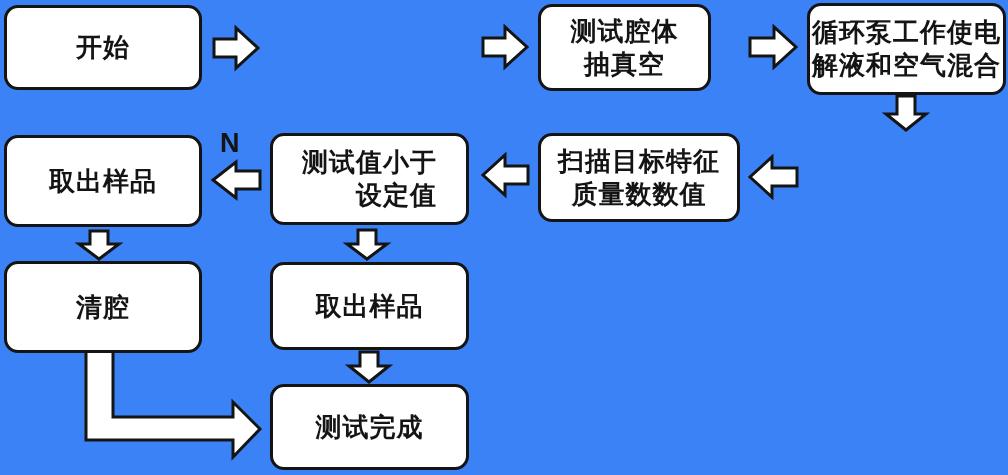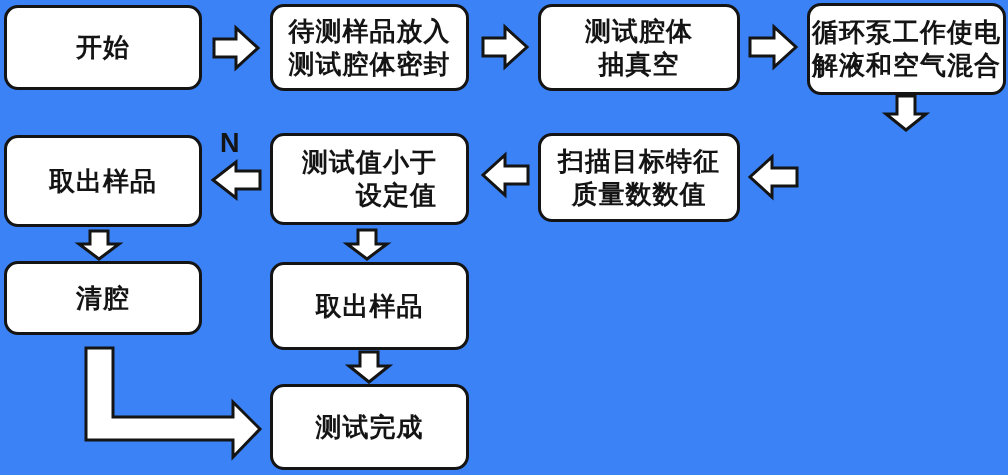--- a/index.html
+++ b/index.html
@@ -65,39 +65,37 @@
     <polygon points="528,166 505,166 505,155 483,175 505,195 505,184 528,184"></polygon>
     <polygon points="260,171 236,171 236,162 213,180 236,198 236,189 260,189"></polygon>
     <polygon points="90,231 90,244 79,244 99,259 119,244 108,244 108,231"></polygon>
     <polygon points="358,230 358,244 347,244 367,259 387,244 376,244 376,230"></polygon>
     <polygon points="360,352 360,366 349,366 369,382 389,366 378,366 378,352"></polygon>
     <polygon points="86,348 86,440 233,440 233,457 260,429 233,402 233,417 113,417 113,348"></polygon>
   </svg>
 
   <div class="node" style="left:4px; top:5px; width:198px; height:85px;">开始</div>
 
-  <div class="node" style="left:270px; top:4px; width:199px; height:87px;">待测样品放入
-测试腔体密封</div>
 
-  <div class="node" style="left:538px; top:4px; width:202px; height:87px;">测试腔体
+  <div class="node" style="left:538px; top:4px; width:173px; height:87px;">测试腔体
 抽真空</div>
 
   <div class="node" style="left:807px; top:3px; width:199px; height:92px;">循环泵工作使电
 解液和空气混合</div>
 
 
   <div class="node" style="left:538px; top:133px; width:202px; height:89px;">扫描目标特征
 质量数数值</div>
 
   <div class="node" style="left:270px; top:133px; width:199px; height:92px;text-align:right;">测试值小于
 设定值</div>
 
   <div class="node" style="left:4px; top:135px; width:198px; height:92px;">取出样品</div>
 
-  <div class="node" style="left:4px; top:261px; width:198px; height:74px;">清腔</div>
+  <div class="node" style="left:4px; top:261px; width:198px; height:92px;">清腔</div>
 
   <div class="node" style="left:270px; top:262px; width:199px; height:88px;">取出样品</div>
 
   <div class="node" style="left:270px; top:384px; width:199px; height:86px;">测试完成</div>
 
   <div class="branch-label" style="left:220px; top:130px;">N</div>
 
 </div>
 
 </body></html>

